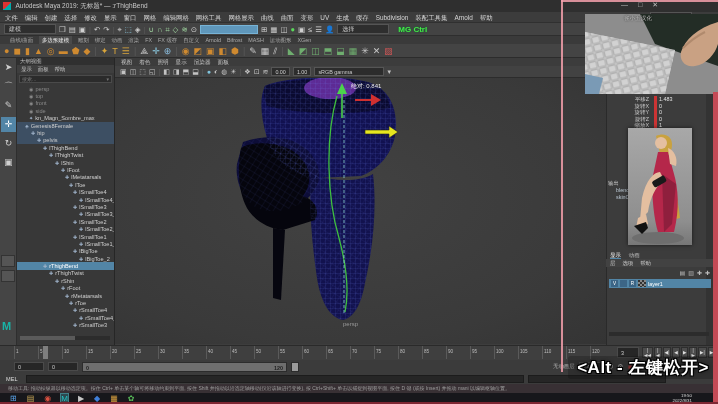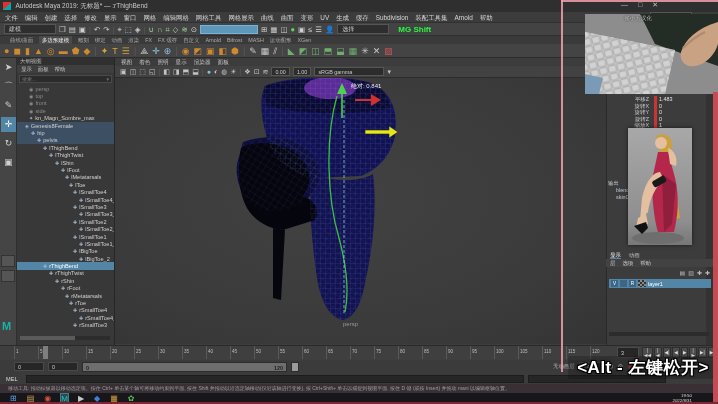--- a/index.html
+++ b/index.html
@@ -213,21 +213,21 @@
     <span class="stic" style="color: rgb(207, 207, 207);">⊞</span>
         <span class="stic" style="color: rgb(207, 207, 207);">▦</span>
         <span class="stic" style="color: rgb(207, 207, 207);">◫</span>
         <span class="stic" style="color: rgb(91, 215, 91);">●</span>
         <span class="stic" style="color: rgb(207, 207, 207);">▣</span>
         <span class="stic" style="color: rgb(207, 207, 207);">≤</span>
         <span class="stic" style="color: rgb(207, 207, 207);">☰</span>
       </span>
     <span class="stic" style="color:#bbb;">👤</span>
     <span id="modebox">选择</span>
-    <span id="mgtools">MG Shift</span>
+    <span id="mgtools">MG Ctrl</span>
   </div>
 
   <div class="abs" id="shelftabs">
 
   <span>曲线/曲面</span>
       <span class="on">多边形建模</span>
       <span>雕刻</span>
       <span>绑定</span>
       <span>动画</span>
       <span>渲染</span>

